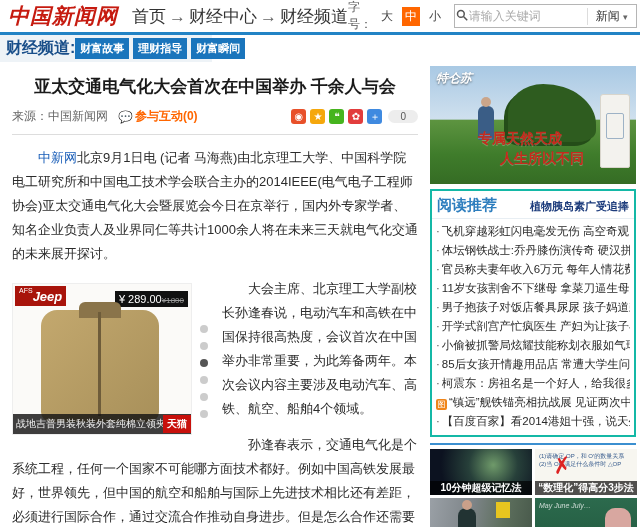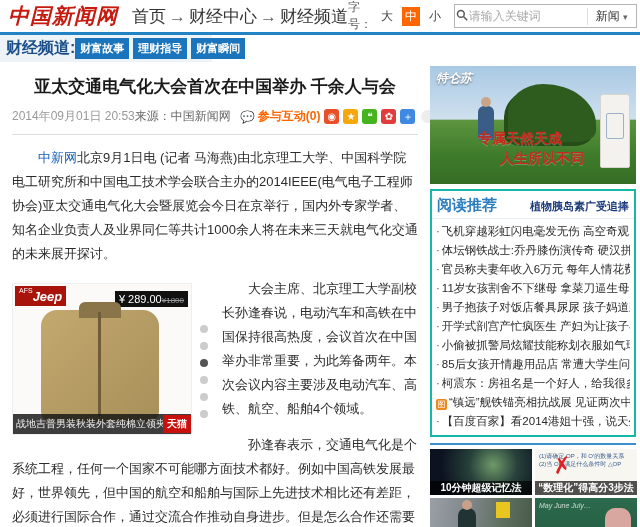--- a/index.html
+++ b/index.html
@@ -155,21 +155,20 @@
     <span class="ch-tab">理财指导</span>
     <span class="ch-tab">财富瞬间</span>
   </div>
 </div>
 
 <div class="main">
 
   <div class="article-col">
     <div class="a-title">亚太交通电气化大会首次在中国举办 千余人与会</div>
     <div class="a-meta">
-      <span>2014年09月01日 20:53</span>
       <span class="src">来源：中国新闻网</span>
       <span class="bubble">💬</span>
       <span class="interact">参与互动(0)</span>
       <span class="share">
         <span class="sh-ic sh1">◉</span>
         <span class="sh-ic sh2">★</span>
         <span class="sh-ic sh3">❝</span>
         <span class="sh-ic sh4">✿</span>
         <span class="sh-ic sh5">＋</span>
         <span class="sh-count">0</span>

